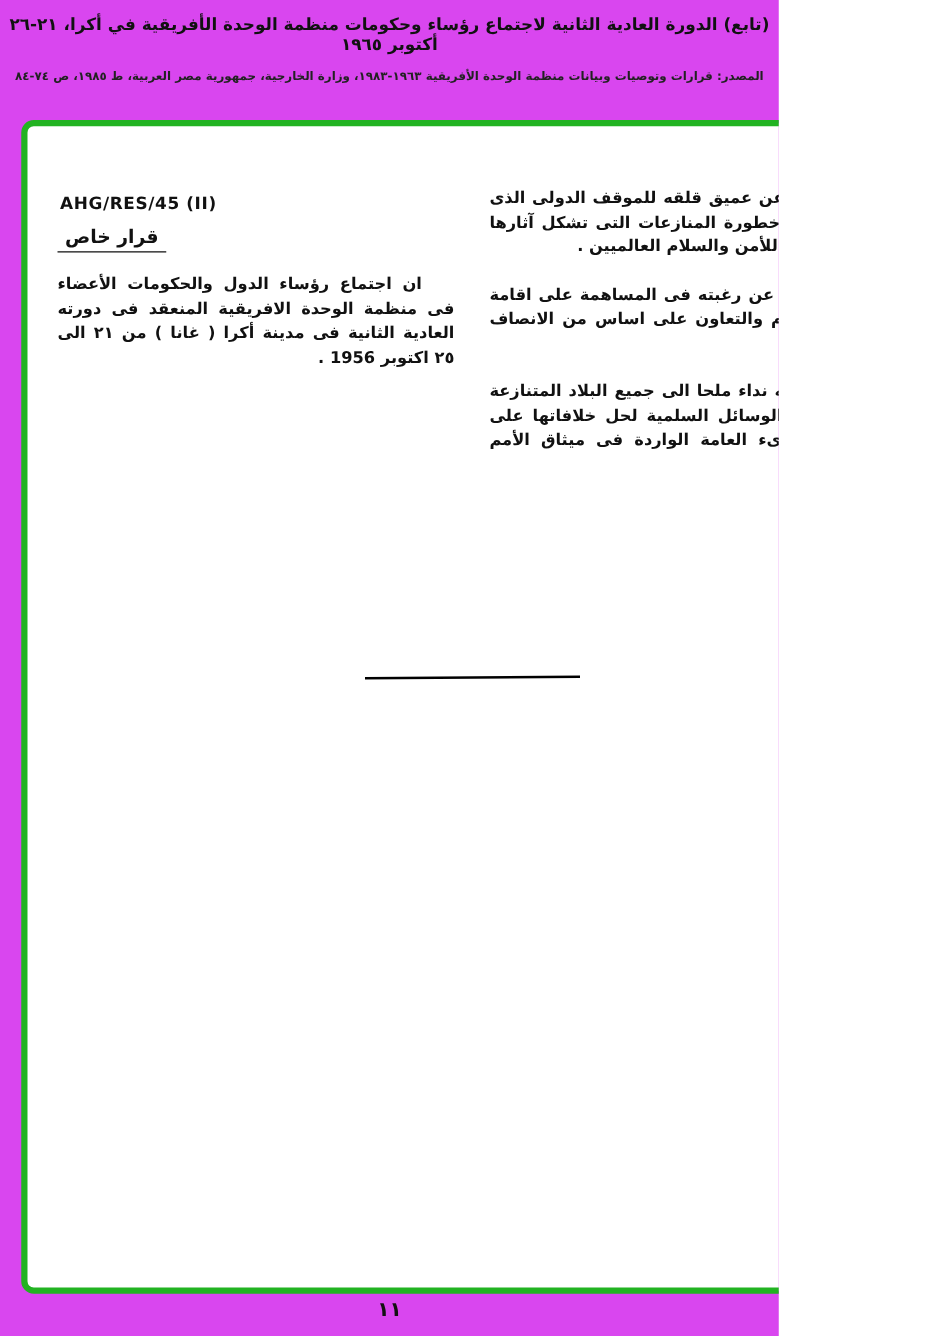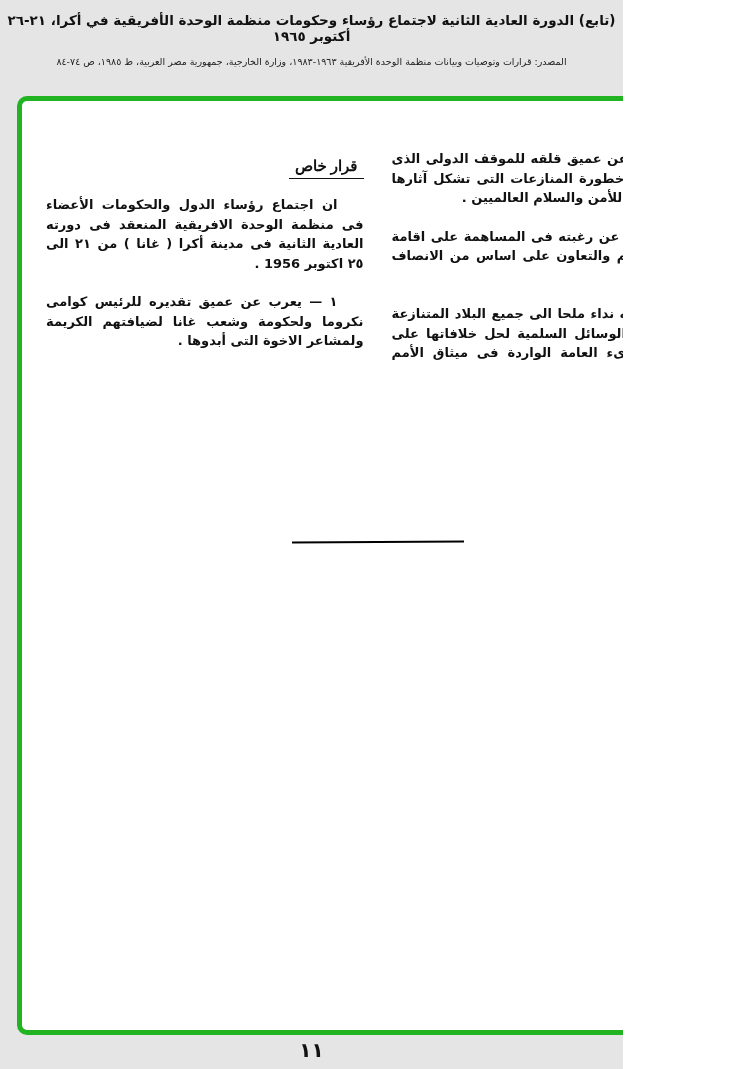--- a/index.html
+++ b/index.html
@@ -5,21 +5,21 @@
   html, body {
     margin: 0;
     padding: 0;
     background: #ffffff;
     font-family: "DejaVu Sans", sans-serif;
   }
   .page {
     position: relative;
     width: 623px;
     height: 1069px;
-    background: #e5e5e5;
+    background: #d946ef;
     overflow: hidden;
   }
 
   
   .page-header {
     position: absolute;
     top: 12px;
     left: 0;
     width: 100%;
     text-align: center;
@@ -27,21 +27,21 @@
   .header-line-1 {
     direction: rtl;
     font-size: 13.5px;
     font-weight: bold;
     color: #111;
     letter-spacing: 0.2px;
   }
   .header-line-2 {
     direction: rtl;
     font-size: 9.5px;
-    font-weight: normal;
+    font-weight: bold;
     color: #222;
     margin-top: 12px;
   }
 
   
   .frame {
     position: absolute;
     top: 96px;
     left: 17px;
     width: 711px;
@@ -78,23 +78,22 @@
   .doc-ref {
     direction: ltr;
     text-align: left;
     font-size: 13.5px;
     font-weight: bold;
     color: #111;
     letter-spacing: 0.5px;
     margin: 6px 0 4px 2px;
   }
   .doc-title {
-    text-align: right;
+    text-align: left;
     margin: 8px 0 16px 0;
-    font-family: Liberation Serif, serif;
   }
   .doc-title span {
     display: inline-block;
     direction: rtl;
     font-size: 15px;
     font-weight: bold;
     color: #111;
     border-bottom: 1.5px solid #111;
     padding: 0 6px 3px 6px;
   }
@@ -110,21 +109,21 @@
     background: #000;
   }
 
   
   .page-number {
     position: absolute;
     top: 1038px;
     left: 0;
     width: 100%;
     text-align: center;
-    font-size: 20px;
+    font-size: 16px;
     font-weight: bold;
     color: #111;
   }
 </style>
 </head>
 <body>
 
 <div class="page">
 
   <div class="page-header">
@@ -136,25 +135,25 @@
 
     <div class="columns">
 
       <div class="col">
         <p>اذ يعرب عن عميق قلقه للموقف الدولى الذى يتميز بازدياد خطورة المنازعات التى تشكل آثارها تهديداً خطيراً للأمن والسلام العالميين .</p>
         <p>واذ يعرب عن رغبته فى المساهمة على اقامة جو من السلام والتعاون على اساس من الانصاف والعدالة .</p>
         <p>8 — يوجه نداء ملحا الى جميع البلاد المتنازعة بالاتجاه الى الوسائل السلمية لحل خلافاتها على أساس المبادىء العامة الواردة فى ميثاق الأمم المتحدة .</p>
       </div>
 
       <div class="col">
+        <div class="doc-ref">AHG/RES/45 (II)</div>
         <div class="doc-title">
           <span>قرار خاص</span>
         </div>
         <p>ان اجتماع رؤساء الدول والحكومات الأعضاء فى منظمة الوحدة الافريقية المنعقد فى دورته العادية الثانية فى مدينة أكرا ( غانا ) من ٢١ الى ٢٥ اكتوبر 1956 .</p>
-        <p>١ — يعرب عن عميق تقديره للرئيس كوامى نكروما ولحكومة وشعب غانا لضيافتهم الكريمة ولمشاعر الاخوة التى أبدوها .</p>
       </div>
 
     </div>
 
     <div class="divider"></div>
 
   </div>
 
   <div class="page-number">١١</div>
 

